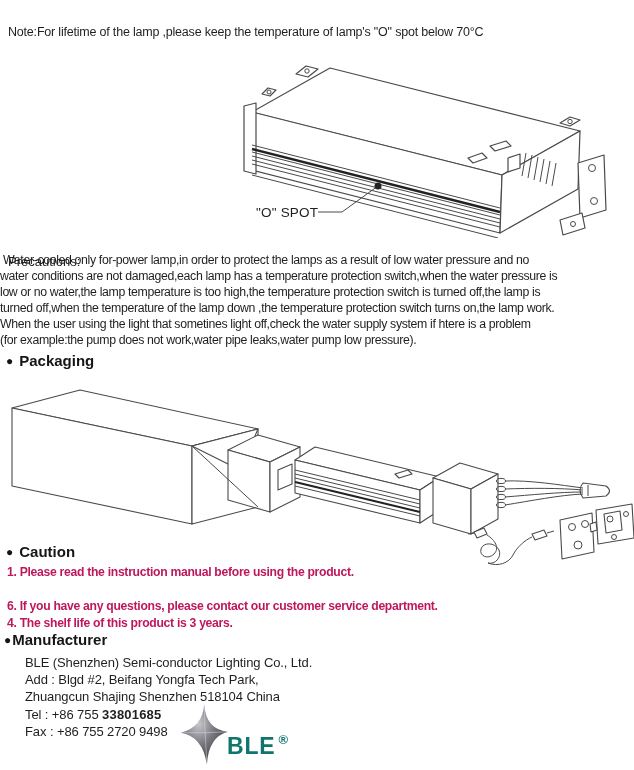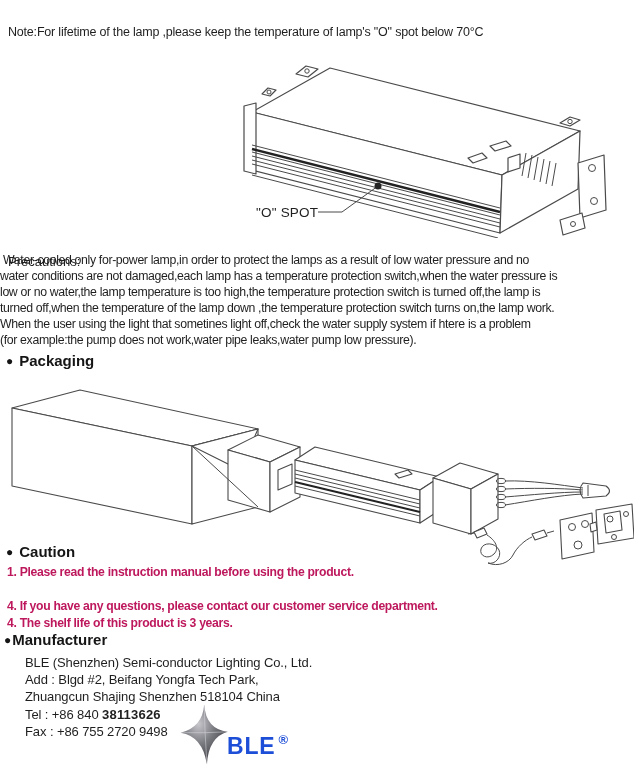--- a/index.html
+++ b/index.html
@@ -27,21 +27,21 @@
   .manu-head .bullet{margin-right:1px;}
   .citem{
     position:absolute;left:7px;font-size:12.2px;font-weight:bold;letter-spacing:-0.3px;
     white-space:nowrap;color:#be185d;
   }
   .manu-block{position:absolute;left:25px;top:654px;font-size:13px;line-height:17.2px;letter-spacing:-0.1px;}
   .manu-block div{white-space:nowrap;}
   .tel-bold{font-weight:bold;letter-spacing:0.2px;}
   .logo-text{
     position:absolute;left:227px;top:734px;display:flex;align-items:flex-start;
-    font-weight:bold;color:#1d4ed8;
+    font-weight:bold;color:#0f766e;
   }
   .logo-text .ble{font-size:23px;letter-spacing:0.8px;line-height:1.1;}
   .logo-text .reg{font-size:13px;margin-left:3px;margin-top:-2px;}
 </style>
 </head>
 <body>
 
 <div class="page">
 
   <div class="note">Note:For lifetime of the lamp ,please keep the temperature of lamp's "O" spot below 70°C</div>
@@ -172,33 +172,33 @@
       <circle cx="626" cy="132" r="2.5"></circle>
       <circle cx="614" cy="155" r="2.5"></circle>
     </g>
   </svg>
 
   <div class="heading caution-head">
     <span class="bullet">●</span>
     <span>Caution</span>
   </div>
   <div class="citem" style="top:565px;">1. Please read the instruction manual before using the product.</div>
-  <div class="citem" style="top:599px;">4. If you have any questions, please contact our customer service department.</div>
+  <div class="citem" style="top:599px;">6. If you have any questions, please contact our customer service department.</div>
   <div class="citem" style="top:616px;">4. The shelf life of this product is 3 years.</div>
 
   <div class="heading manu-head">
     <span class="bullet">●</span>
     <span>Manufacturer</span>
   </div>
   <div class="manu-block">
     <div>BLE (Shenzhen) Semi-conductor Lighting Co., Ltd.</div>
     <div>Add : Blgd #2, Beifang Yongfa Tech Park,</div>
     <div>Zhuangcun Shajing Shenzhen 518104 China</div>
     <div>
-      <span>Tel : +86 840 </span><span class="tel-bold">38113626</span>
+      <span>Tel : +86 755 </span><span class="tel-bold">33801685</span>
     </div>
     <div>Fax : +86 755 2720 9498</div>
   </div>
 
   <svg viewBox="0 0 60 70" style="left:179px;top:703px;width:54px;height:63px;">
     <defs>
       <radialGradient id="starg" cx="38%" cy="32%" r="78%">
         <stop offset="0" stop-color="#c7c7cc"></stop>
         <stop offset="0.45" stop-color="#77777e"></stop>
         <stop offset="1" stop-color="#2e2e34"></stop>

